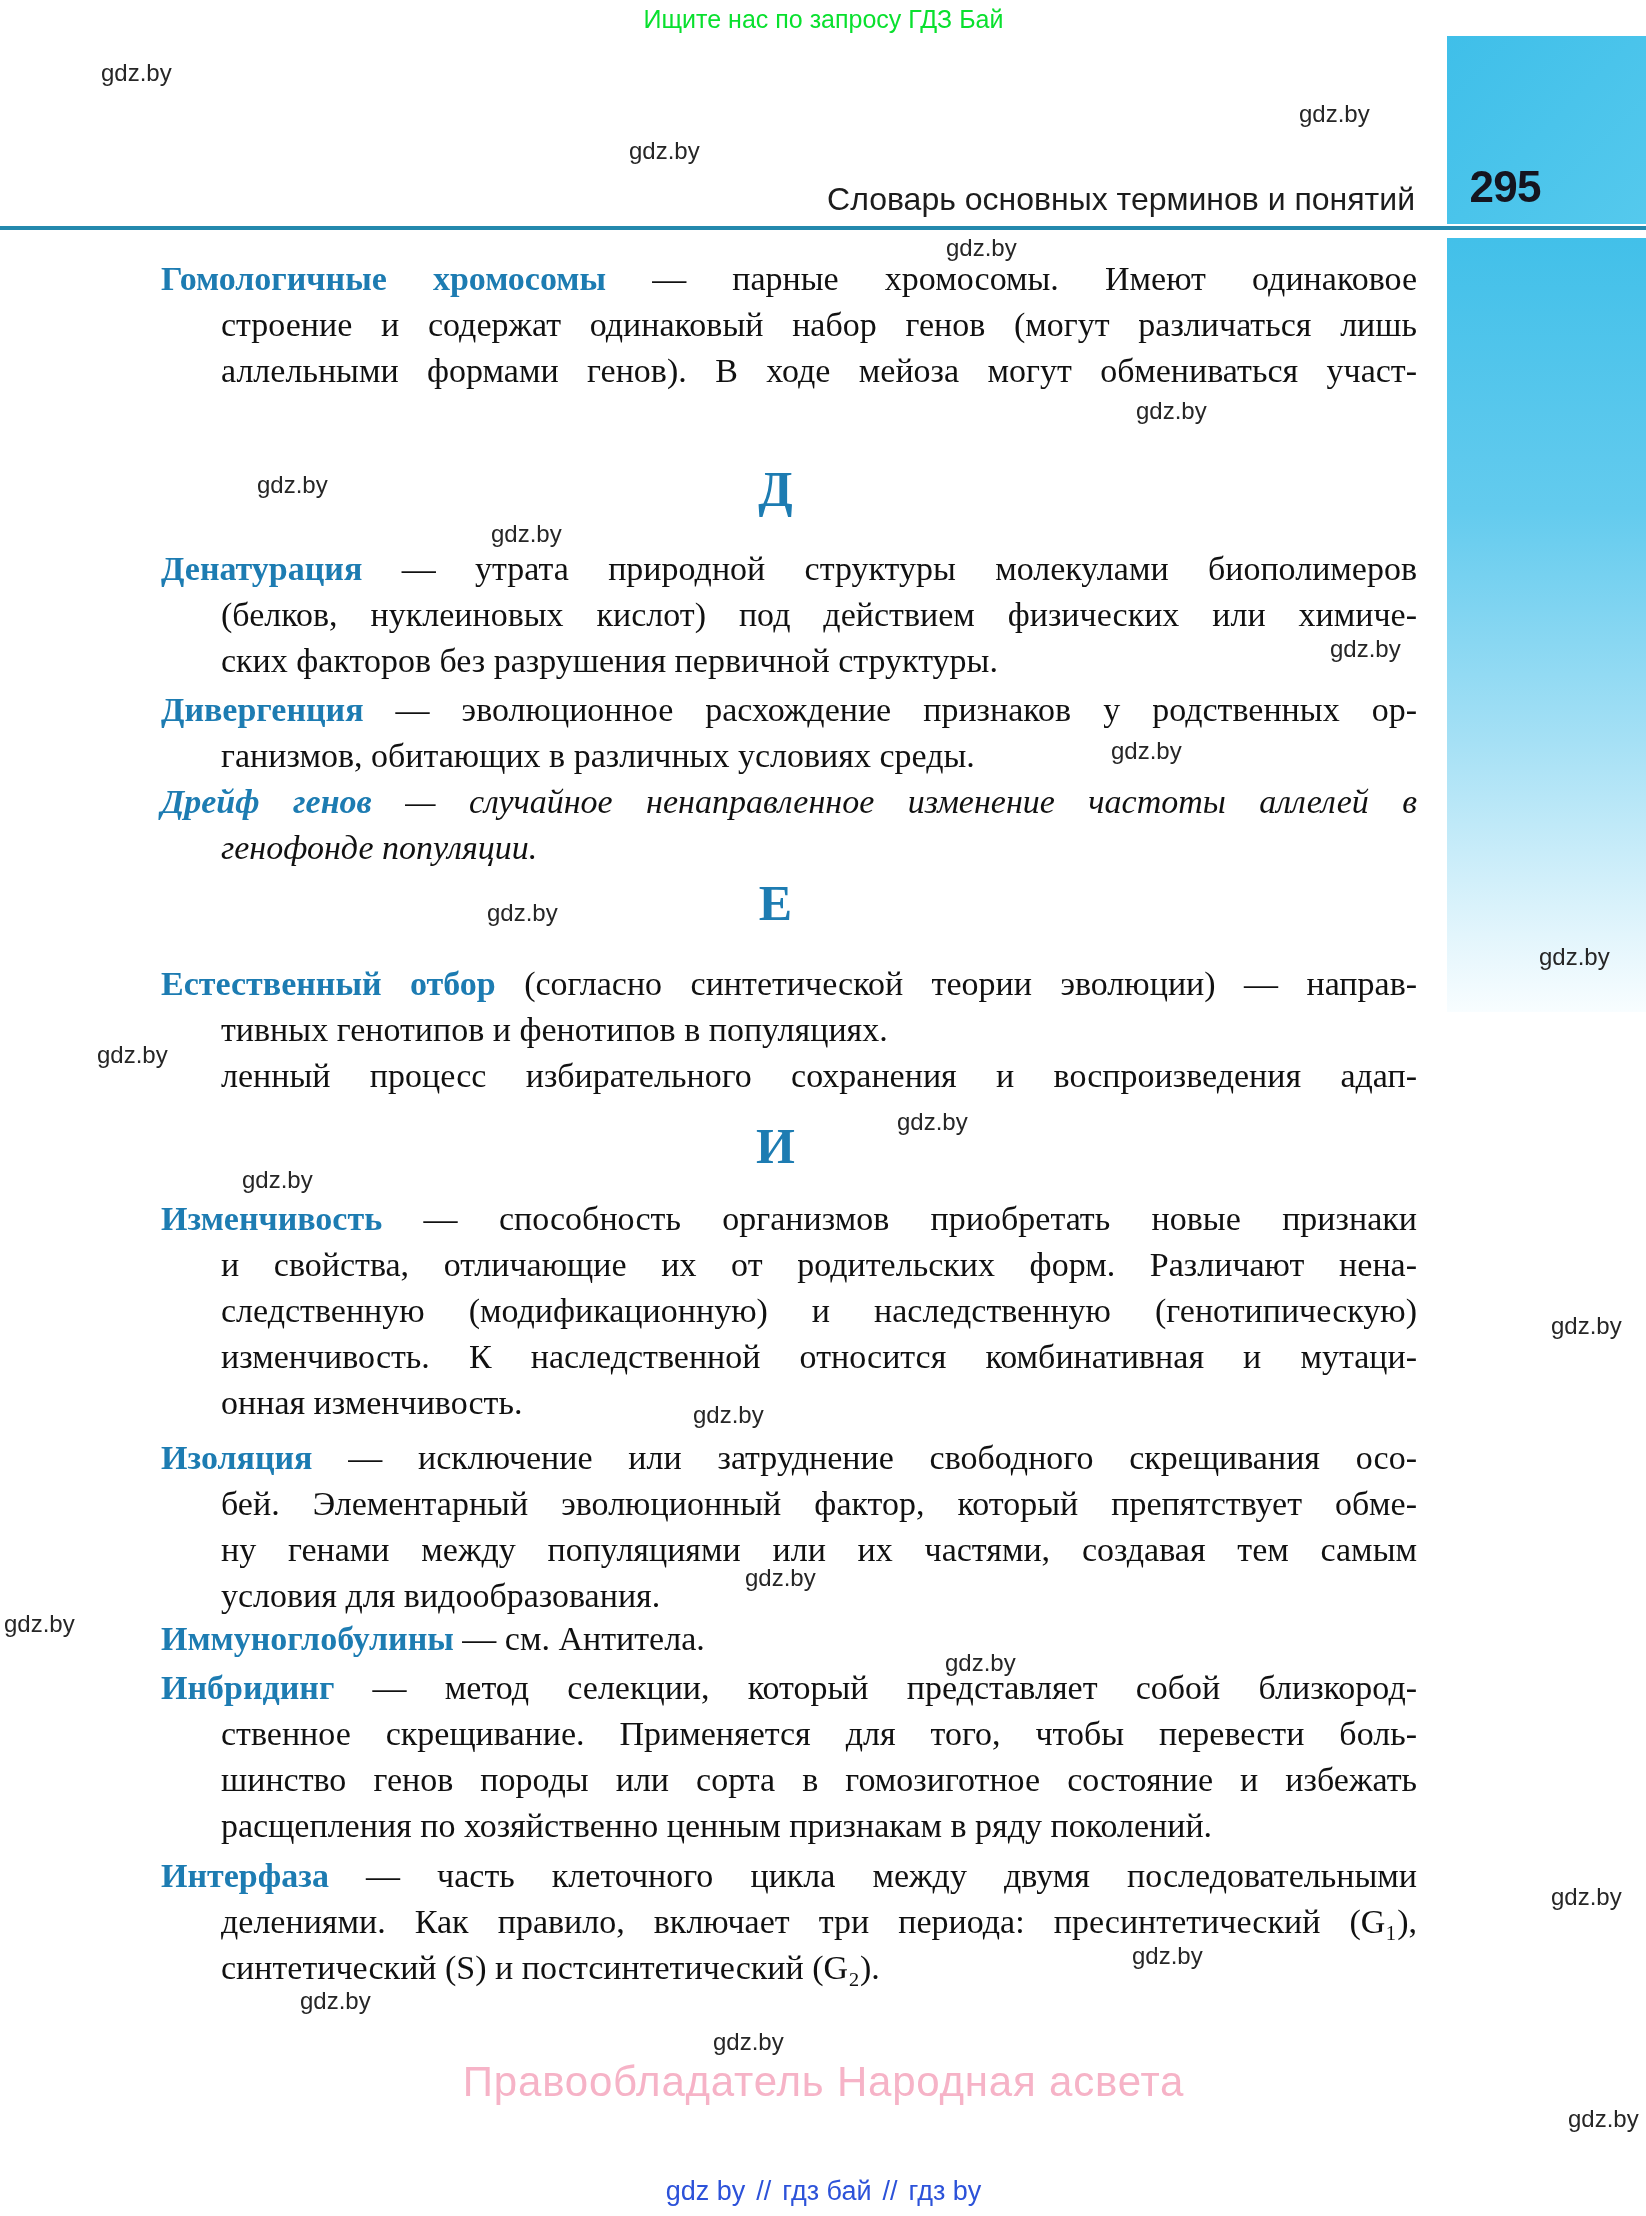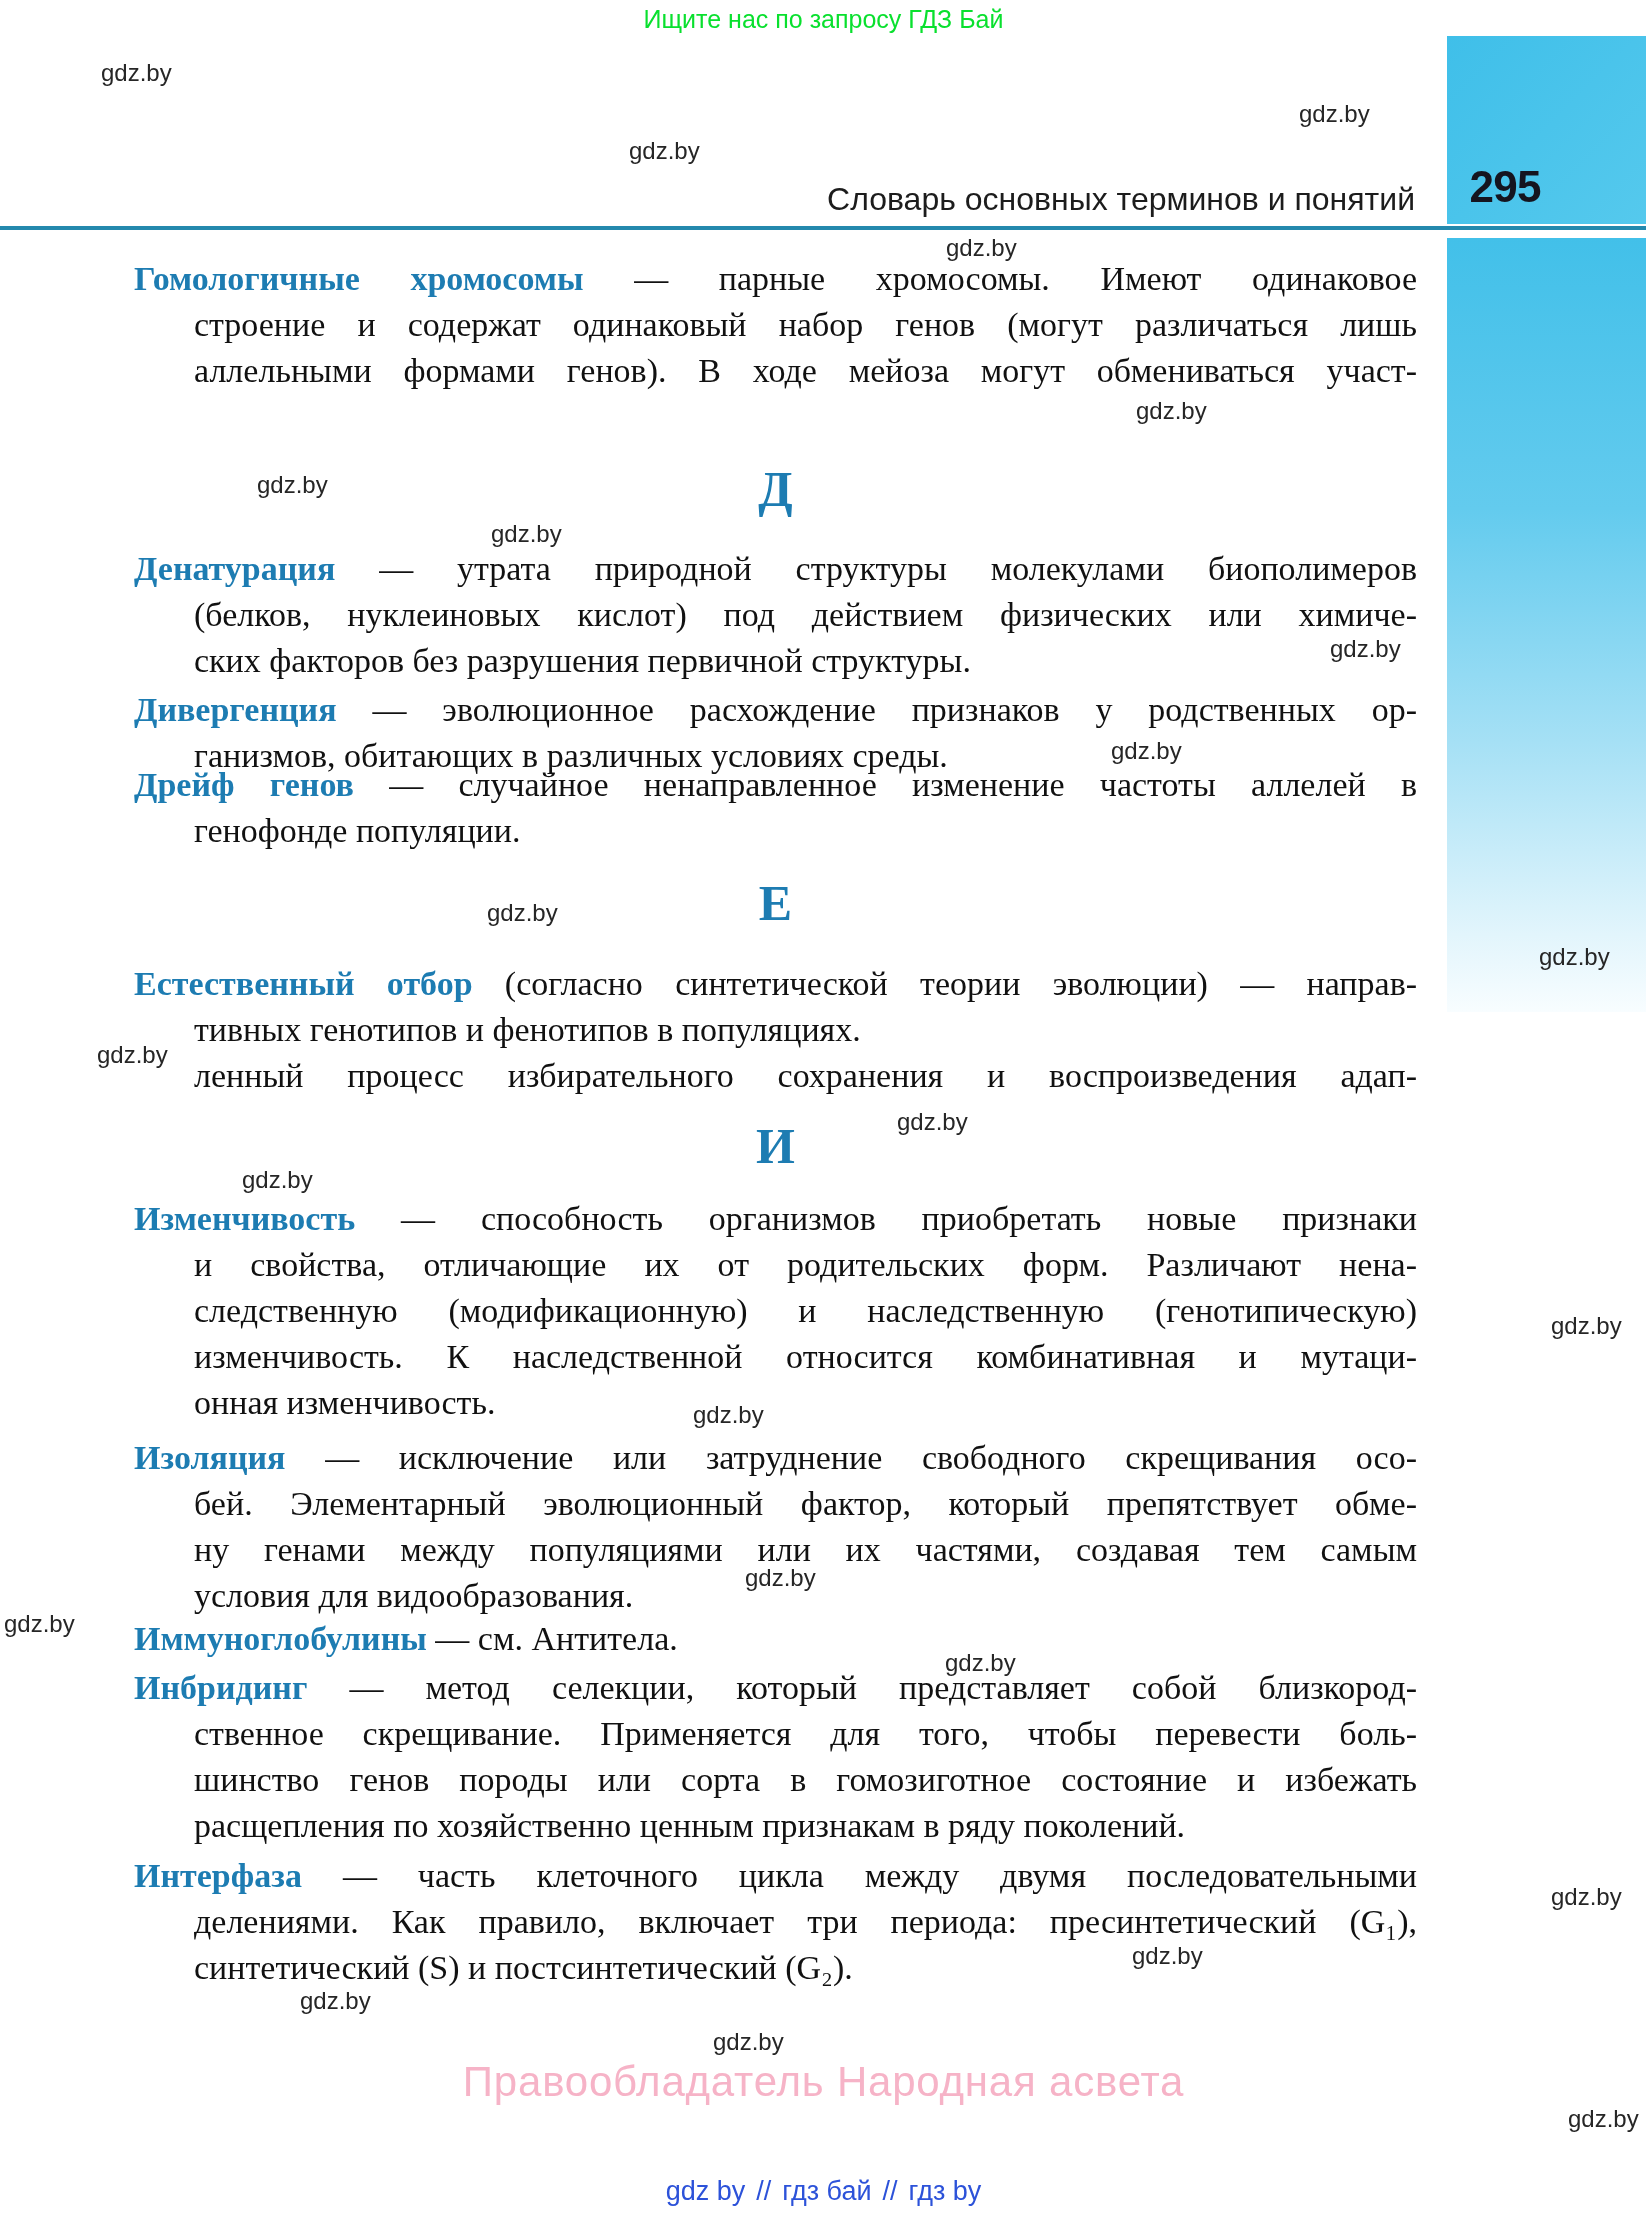--- a/index.html
+++ b/index.html
@@ -40,21 +40,21 @@
     font-weight:bold;font-size:44px;color:#15151f;letter-spacing:-0.8px;
   }
   .sidegrad{
     position:absolute;left:1447px;top:238px;width:200px;height:774px;
     background:linear-gradient(180deg,#42c0e9 0%,#63cbee 35%,#a5e0f5 65%,#e2f5fc 90%,#f8fdff 100%);
   }
   .entry{
     position:absolute;left:134px;width:1283px;
     font-size:34px;line-height:46px;color:#111111;
   }
-  .line{text-align:justify;}
+  .line{text-align:justify;margin-left:27px;}
   .line.j{text-align-last:justify;}
   .line.cont{padding-left:60px;}
   .term{color:#1d7cb2;font-weight:bold;}
   .letter{
     position:absolute;left:134px;width:1283px;text-align:center;
     font-size:50px;line-height:52px;font-weight:bold;color:#1d7cb2;
   }
   .copyright{
     position:absolute;top:2058px;left:0;width:100%;text-align:center;
     font-family:"Liberation Sans",sans-serif;
@@ -119,21 +119,21 @@
     <div class="letter" style="top: 463px;">Д</div>
     <div class="entry" style="top: 546px;">
       <div class="line j"><span class="term">Денатурация</span> — утрата природной структуры молекулами биополимеров</div>
       <div class="line j cont">(белков, нуклеиновых кислот) под действием физических или химиче-</div>
       <div class="line cont">ских факторов без разрушения первичной структуры.</div>
     </div>
     <div class="entry" style="top: 687px;">
       <div class="line j"><span class="term">Дивергенция</span> — эволюционное расхождение признаков у родственных ор-</div>
       <div class="line cont">ганизмов, обитающих в различных условиях среды.</div>
     </div>
-    <div class="entry" style="top: 762px;">
+    <div class="entry" style="top: 779px; font-style: italic;">
       <div class="line j"><span class="term">Дрейф генов</span> — случайное ненаправленное изменение частоты аллелей в</div>
       <div class="line cont">генофонде популяции.</div>
     </div>
     <div class="letter" style="top: 877px;">Е</div>
     <div class="entry" style="top: 961px;">
       <div class="line j"><span class="term">Естественный отбор</span> (согласно синтетической теории эволюции) — направ-</div>
       <div class="line cont">тивных генотипов и фенотипов в популяциях.</div>
       <div class="line j cont">ленный процесс избирательного сохранения и воспроизведения адап-</div>
     </div>
     <div class="letter" style="top: 1120px;">И</div>

